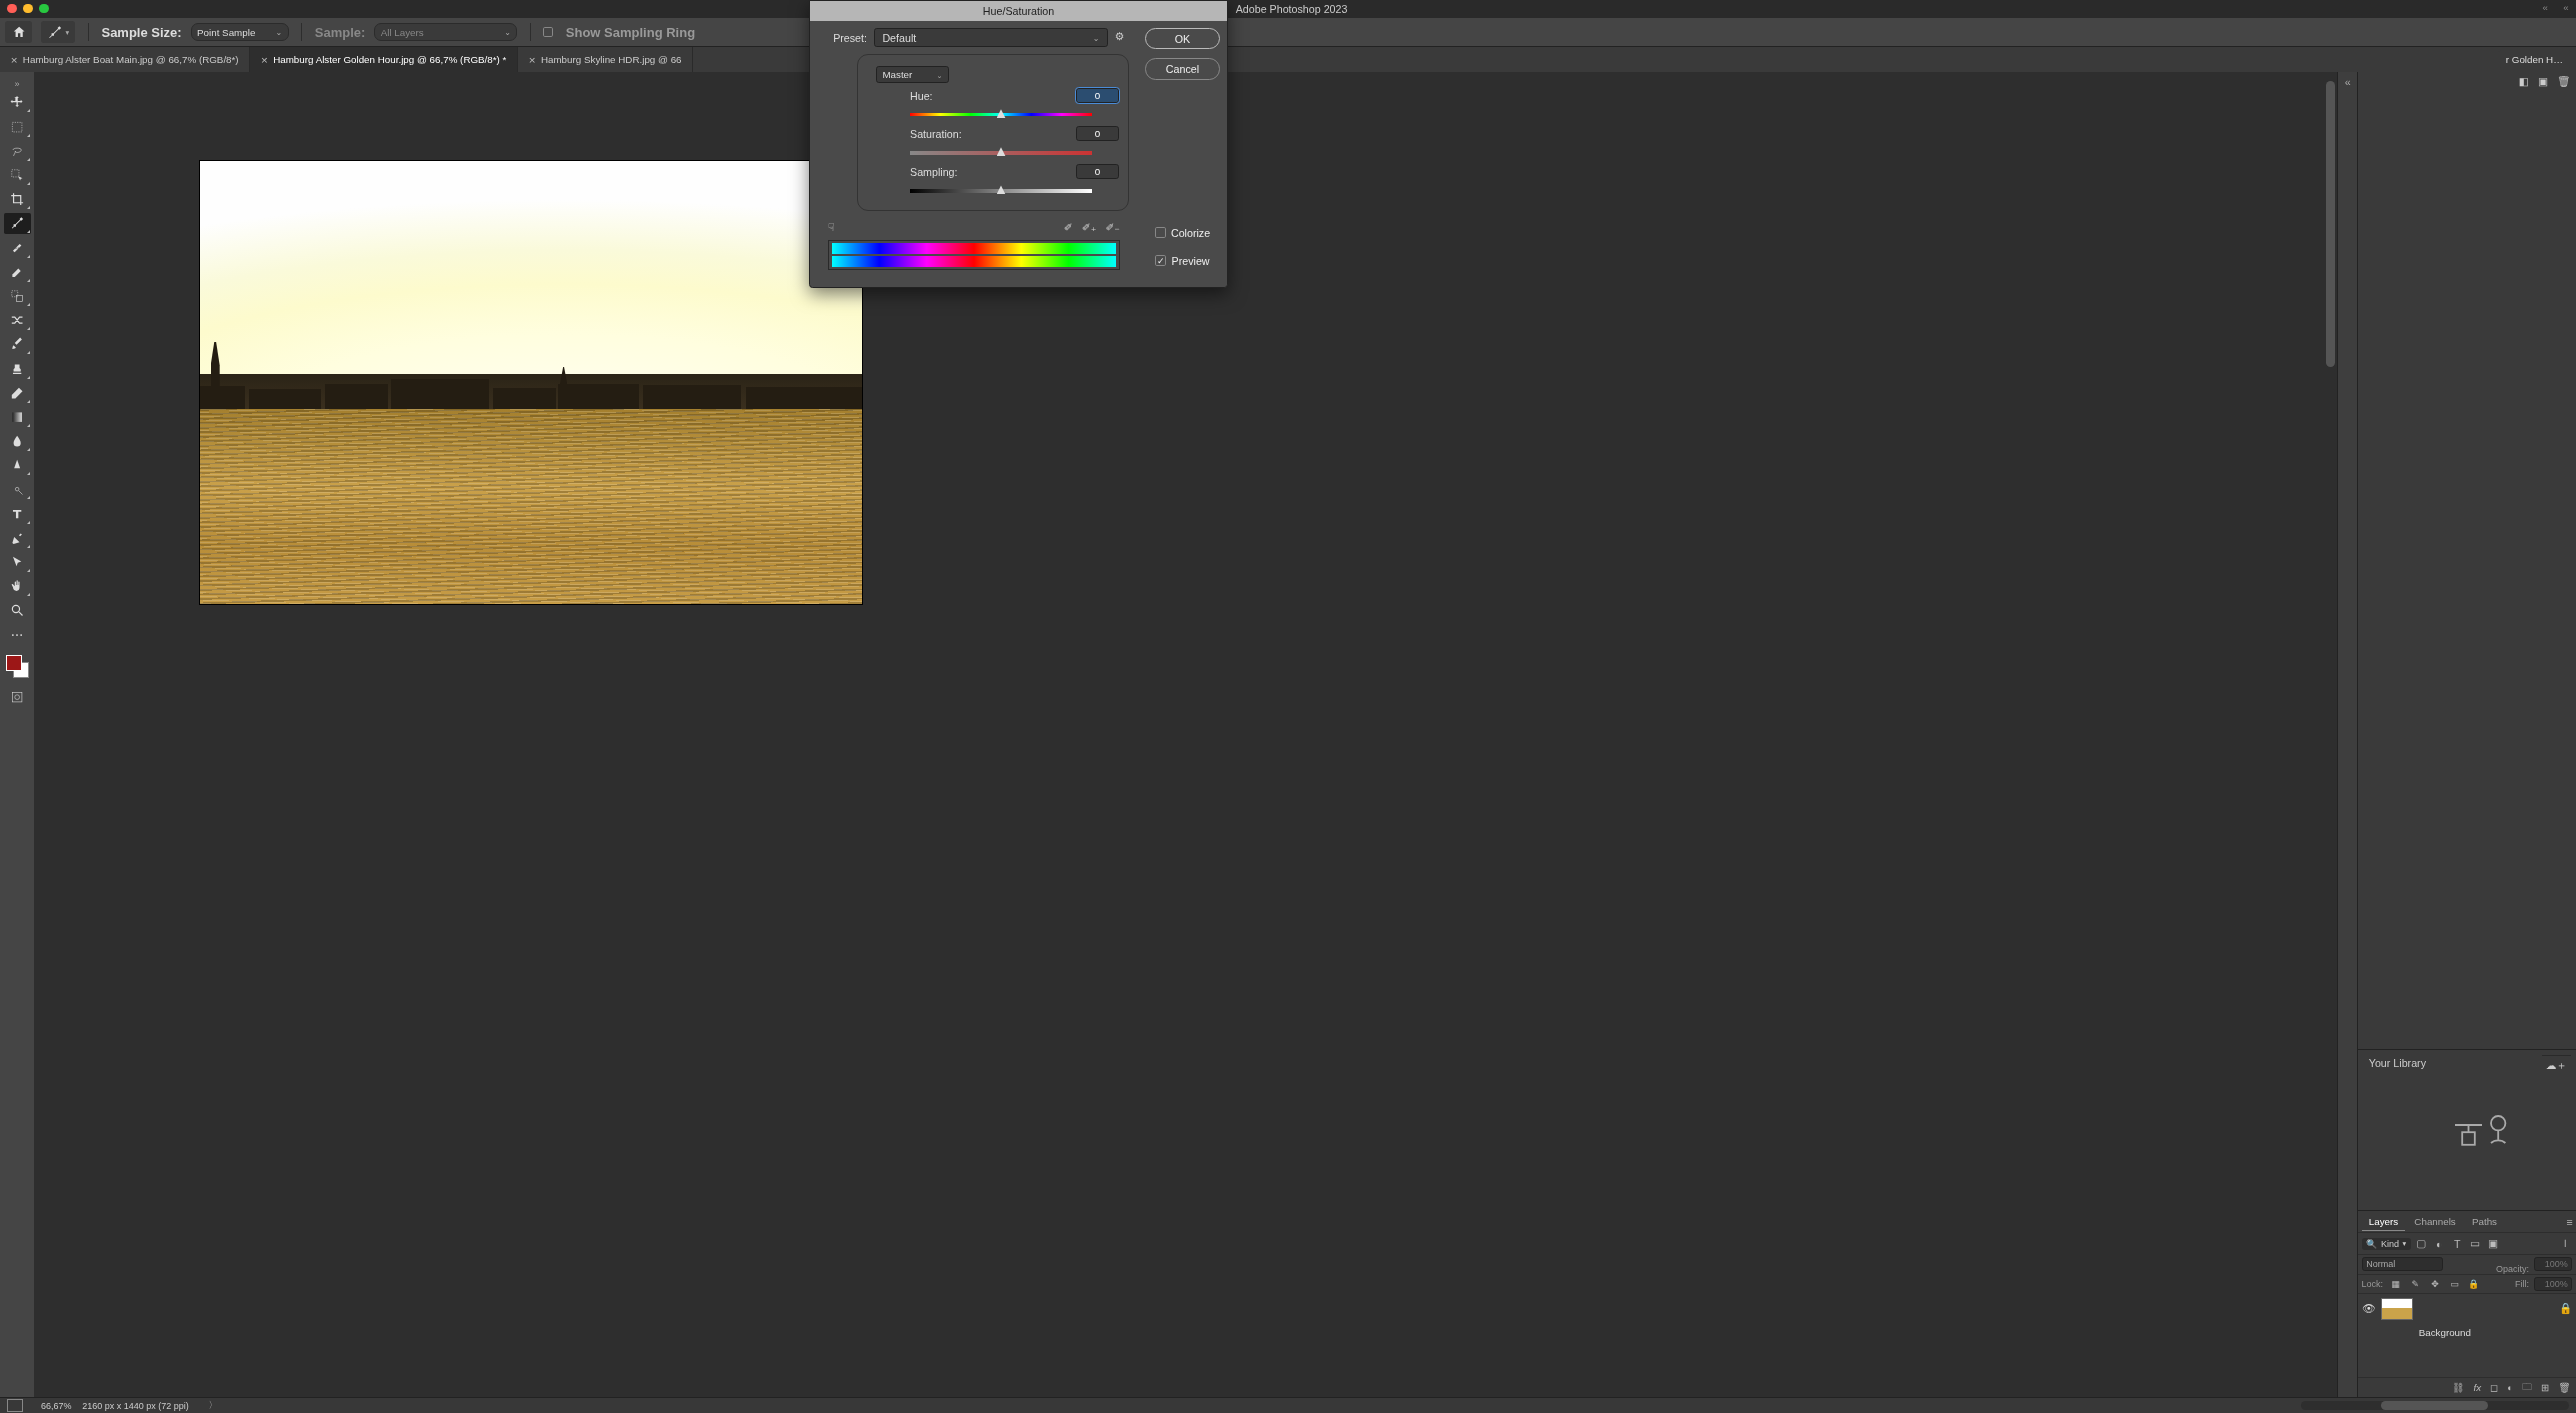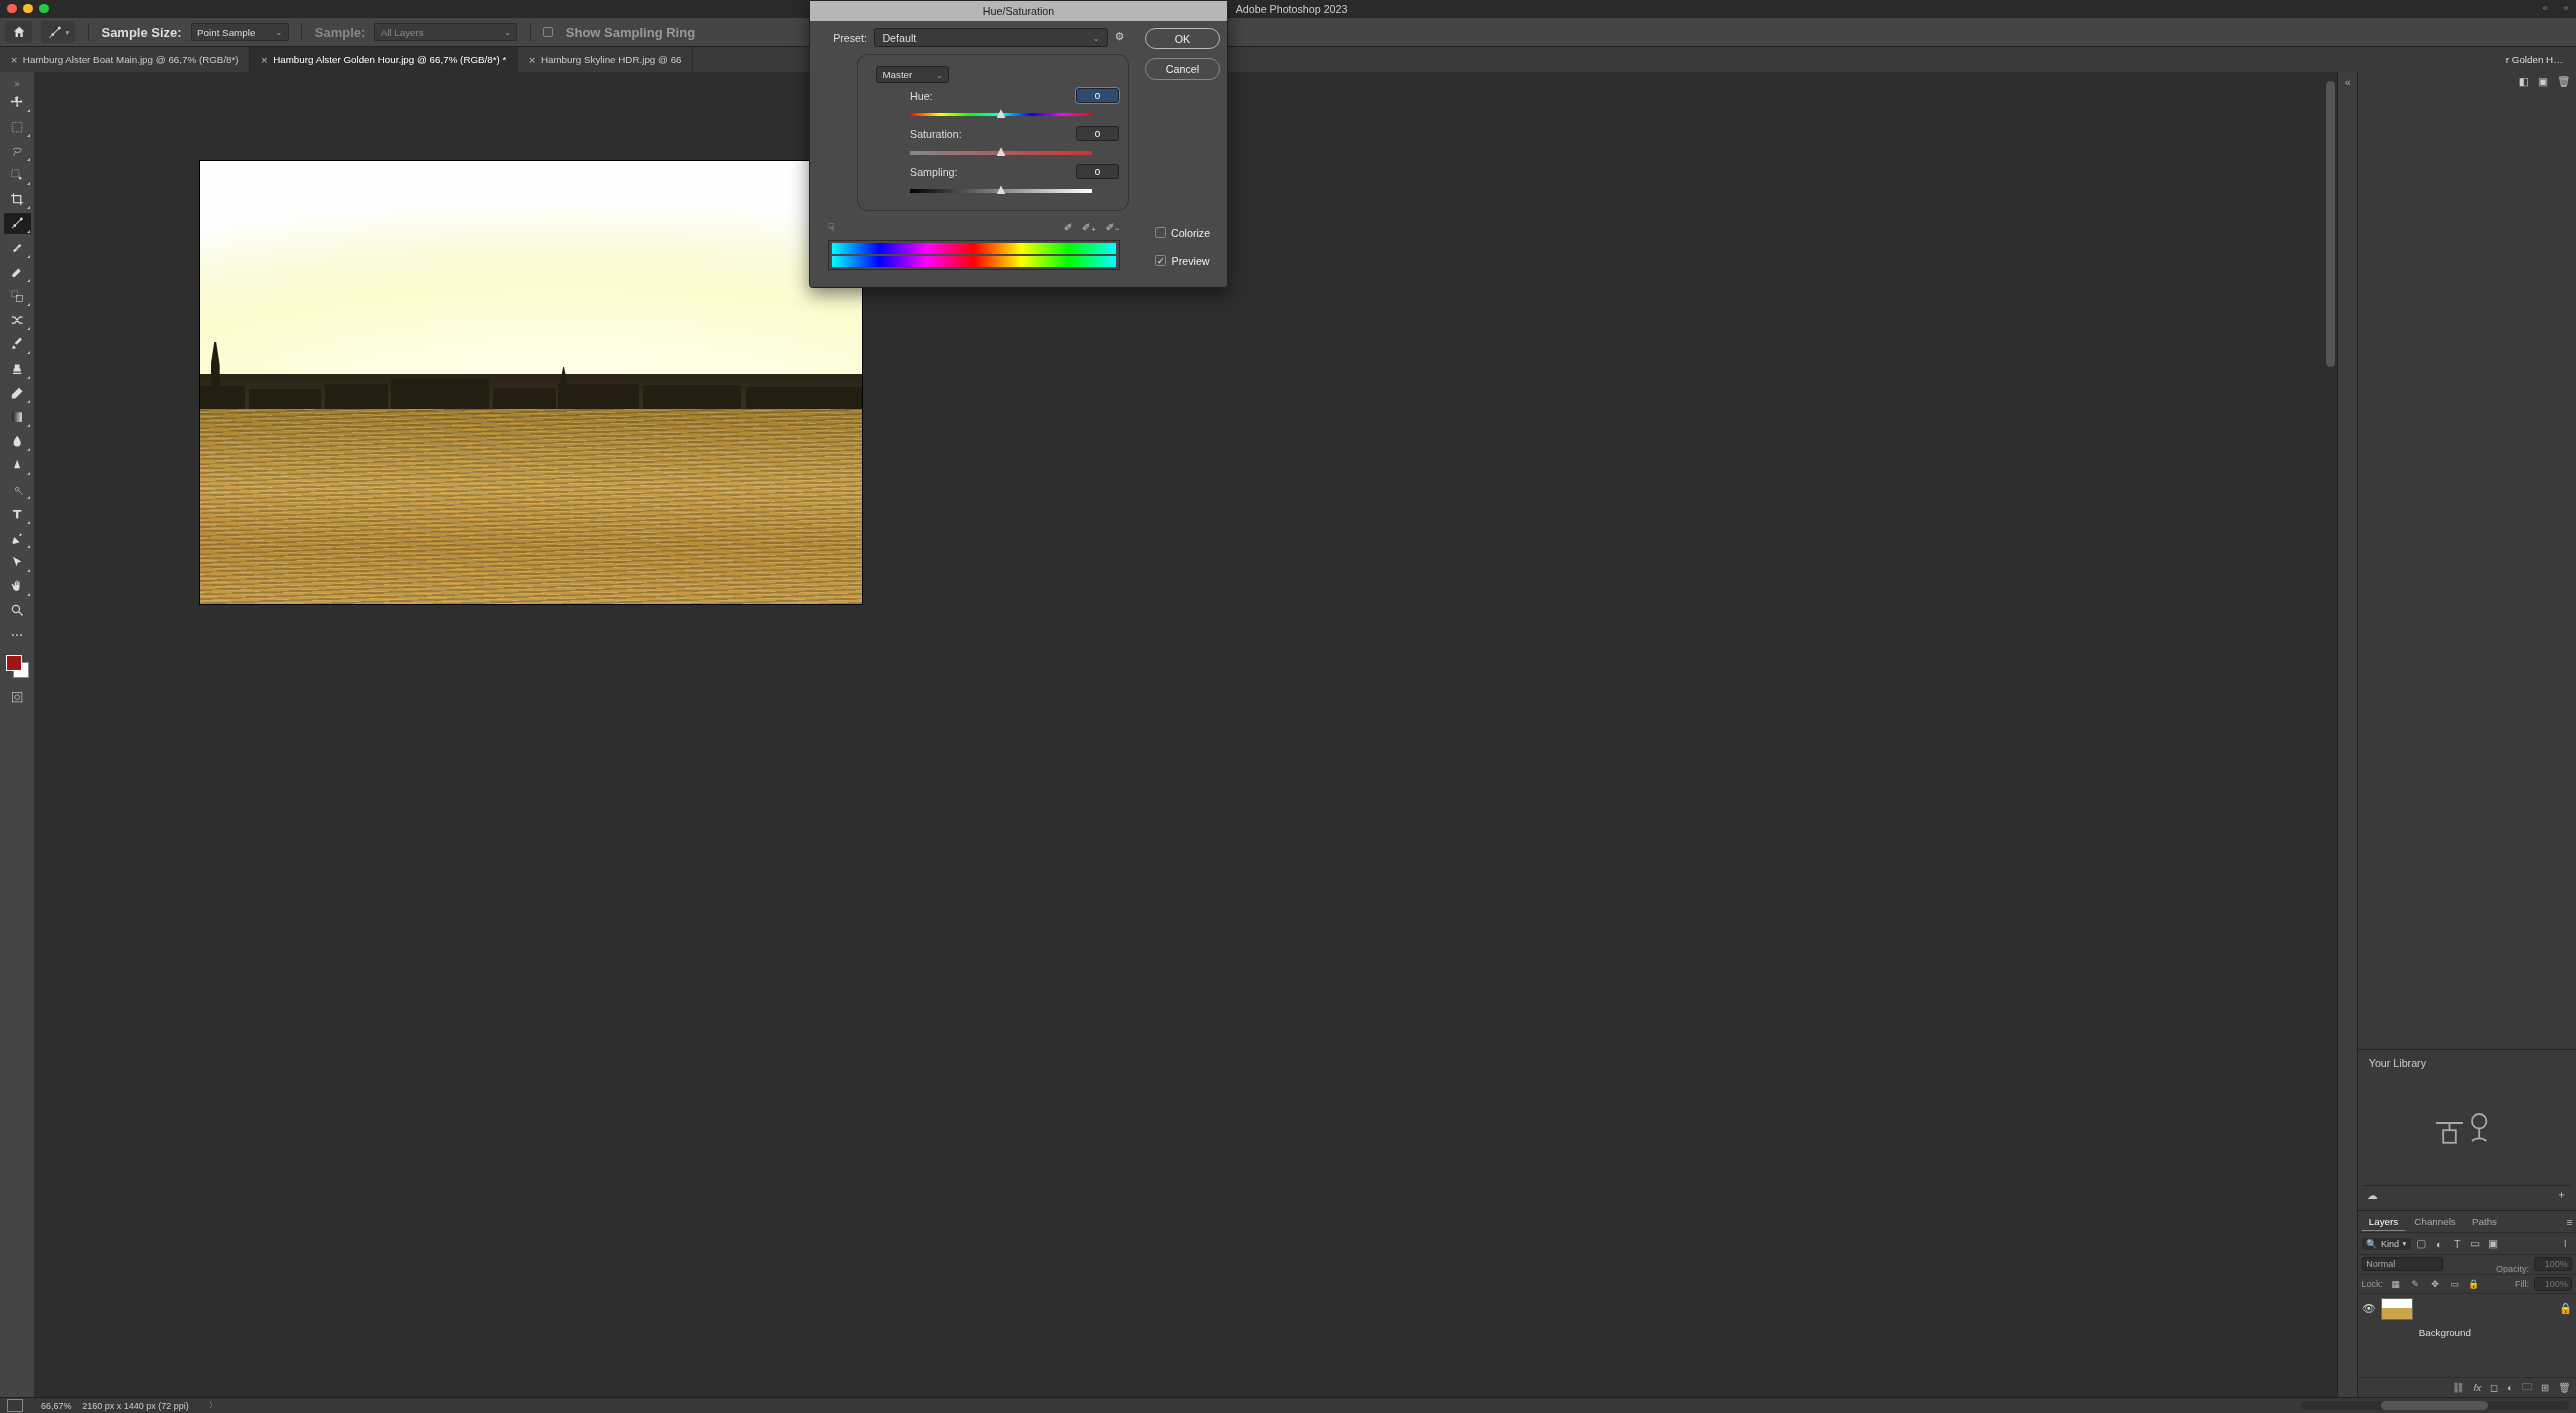--- a/index.html
+++ b/index.html
@@ -19,21 +19,21 @@
 
 
 .optionsbar {
   height: 29px; background: #454545; display: flex; align-items: center; gap: 9px;
   padding: 0 5.4px; border-bottom: 0.9px solid #222;
 }
 .home-btn { width: 27px; height: 21.5px; background: #3a3a3a; border-radius: 2.7px; display: flex; align-items: center; justify-content: center; }
 .tool-icon-btn { width: 34px; height: 21.5px; background: #3a3a3a; border-radius: 2.7px; display: flex; align-items: center; justify-content: center; gap: 3.6px; }
 .optionsbar .lbl { color: #ddd; font-size: 13px; font-weight: bold; }
 .optionsbar select, .select-like {
-  background: #3a3a3a; color: #ddd; border: 0.9px solid #2b2b2b; border-radius: 1px;
+  background: #3a3a3a; color: #ddd; border: 0.9px solid #2b2b2b; border-radius: 7px;
   font-size: 9.8px; padding: 1.8px 16px 1.8px 5.4px; height: 18px; position: relative;
 }
 .select-like { display: inline-flex; align-items: center; }
 .select-arrow { position: absolute; right: 5.4px; top: 3.6px; font-size: 8px; color: #aaa; }
 .checkbox { width: 9.8px; height: 9.8px; border: 0.9px solid #888; border-radius: 1.8px; display: inline-block; vertical-align: middle; margin-right: 3.6px; }
 .sep { width: 0.9px; height: 18px; background: #2d2d2d; margin: 0 3.6px; }
 
 
 .tabbar { height: 25px; background: #3a3a3a; display: flex; align-items: stretch; }
 .tab {
@@ -96,21 +96,21 @@
 .canvas-area .scrollbar-thumb {
   position: absolute; right: 2.7px; top: 9px; width: 9px; height: 286px; background: #555; border-radius: 4.5px;
 }
 
 
 .right-col { width: 219px; background: #3a3a3a; display: flex; flex-direction: column; border-left: 0.9px solid #222; }
 .panel-header-row { height: 19.7px; background: #3a3a3a; display: flex; align-items: center; padding: 0 5.4px; gap: 7.2px; }
 .panel-icons { display: flex; gap: 9px; margin-left: auto; color: #ccc; }
 .panel-body { flex: 1; background: #3a3a3a; }
 
-.libraries { height: 161px; background: #3a3a3a; border-top: 0.9px solid #222; padding: 5.4px; display: flex; flex-direction: column; gap: 5px; }
+.libraries { height: 161px; background: #3a3a3a; border-top: 0.9px solid #222; padding: 5.4px; display: flex; flex-direction: row; gap: 5px; }
 .libraries .lib-label { padding: 1.8px 5.4px; color: #ccc; }
 .libraries .lib-art { flex: 1; display: flex; align-items: center; justify-content: center; color: #888; }
 .libraries .lib-foot { height: 19.7px; display: flex; align-items: center; justify-content: space-between; color: #ccc; border-top: 0.9px solid #2a2a2a; padding: 0 3.6px; }
 
 
 .layers-panel { border-top: 0.9px solid #222; display: flex; flex-direction: column; flex-shrink: 0; }
 .layers-tabs { height: 21.5px; display: flex; align-items: center; gap: 1.8px; padding: 0 3.6px; background: #3a3a3a; }
 .layers-tabs .ltab { padding: 3.6px 7.2px; font-size: 9.8px; color: #aaa; cursor: pointer; }
 .layers-tabs .ltab.active { color: #fff; border-bottom: 1.8px solid #888; }
 .layers-tabs .menu { margin-left: auto; color: #aaa; }

